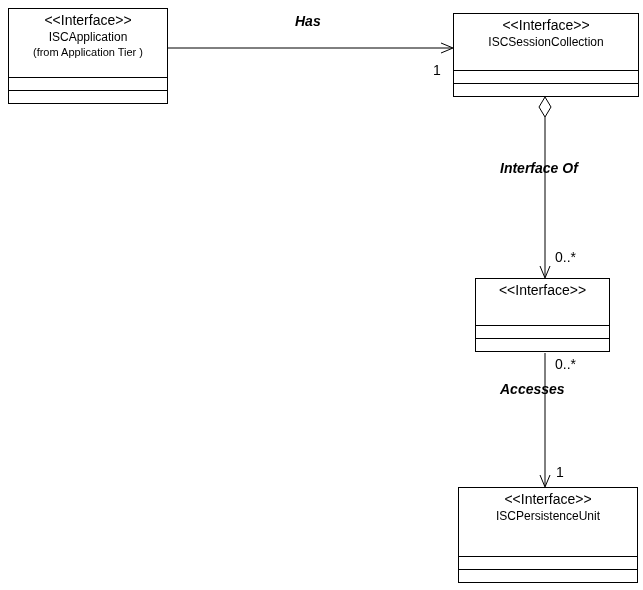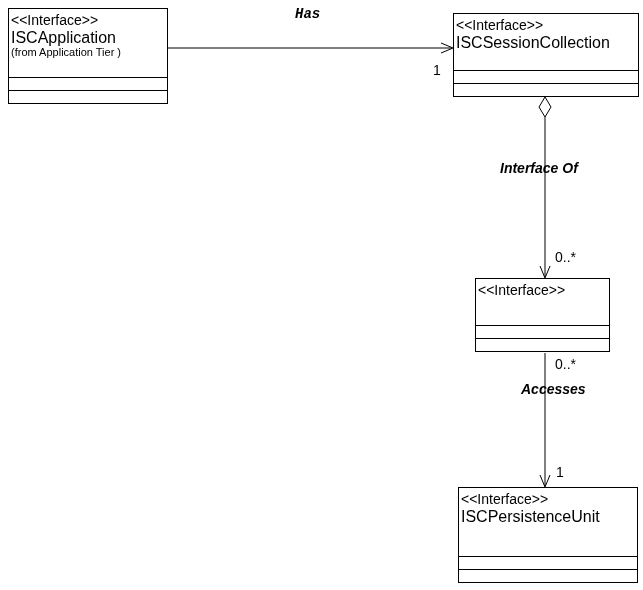--- a/index.html
+++ b/index.html
@@ -25,31 +25,31 @@
     position: absolute;
     box-sizing: border-box;
     background: #ffffff;
     border: 1px solid #000000;
     display: flex;
     flex-direction: column;
     color: #000000;
   }
   .name-compartment {
     flex: 1;
-    text-align: left;
+    text-align: center;
     padding: 3px 2px 1px 2px;
     overflow: hidden;
   }
   .stereotype {
     font-size: 14px;
     line-height: 17px;
     white-space: nowrap;
   }
   .class-name {
-    font-size: 16px;
+    font-size: 12px;
     line-height: 17px;
     white-space: nowrap;
   }
   .from-label {
     font-size: 11px;
     line-height: 13px;
     white-space: nowrap;
   }
   .compartment {
     flex: none;
@@ -123,23 +123,23 @@
 
   <div class="uml-class" style="left:458px; top:487px; width:180px; height:96px;">
     <div class="name-compartment">
       <div class="stereotype">&lt;&lt;Interface&gt;&gt;</div>
       <div class="class-name">ISCPersistenceUnit</div>
     </div>
     <div class="compartment"></div>
     <div class="compartment"></div>
   </div>
 
-  <div class="edge-label edge-name" style="left:295px; top:6px;font-family:Liberation Mono, monospace;">Has</div>
+  <div class="edge-label edge-name" style="left:295px; top:13px;">Has</div>
   <div class="edge-label multiplicity" style="left:433px; top:62px;">1</div>
 
   <div class="edge-label edge-name" style="left:500px; top:160px;">Interface Of</div>
   <div class="edge-label multiplicity" style="left:555px; top:249px;">0..*</div>
 
   <div class="edge-label multiplicity" style="left:555px; top:356px;">0..*</div>
-  <div class="edge-label edge-name" style="left:521px; top:381px;">Accesses</div>
+  <div class="edge-label edge-name" style="left:500px; top:381px;">Accesses</div>
   <div class="edge-label multiplicity" style="left:556px; top:464px;">1</div>
 
 </div>
 
 </body></html>

